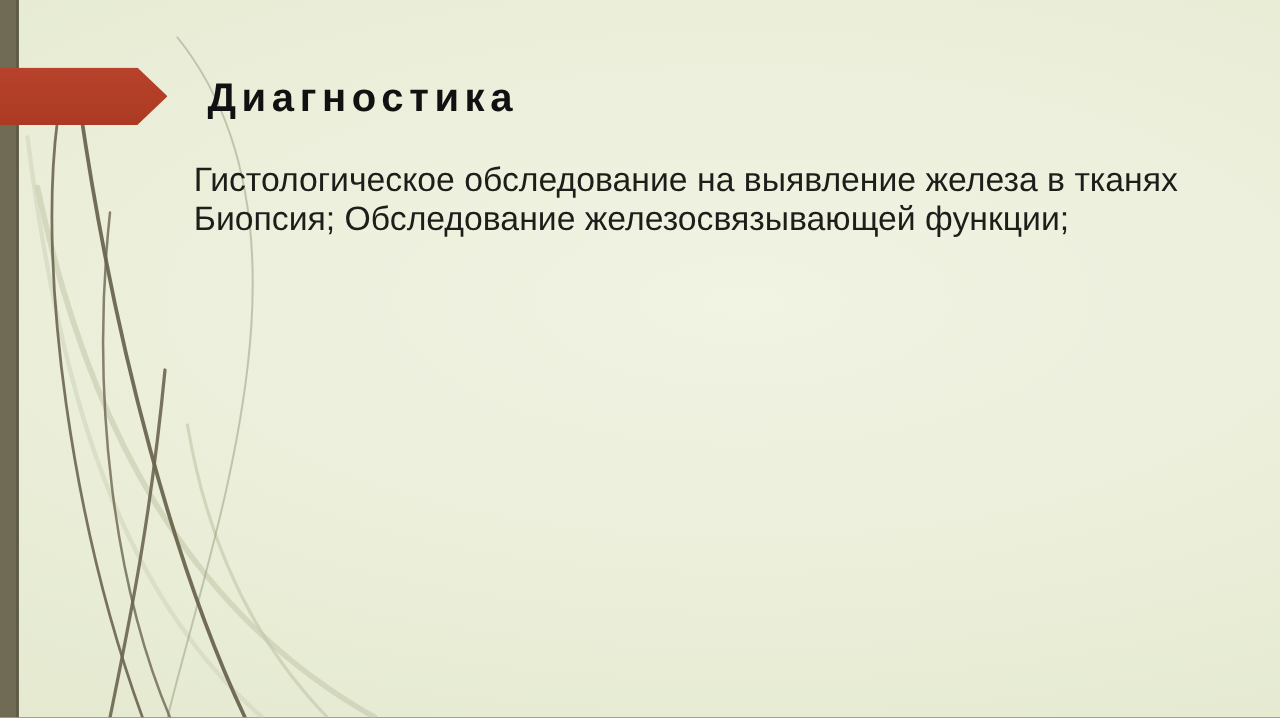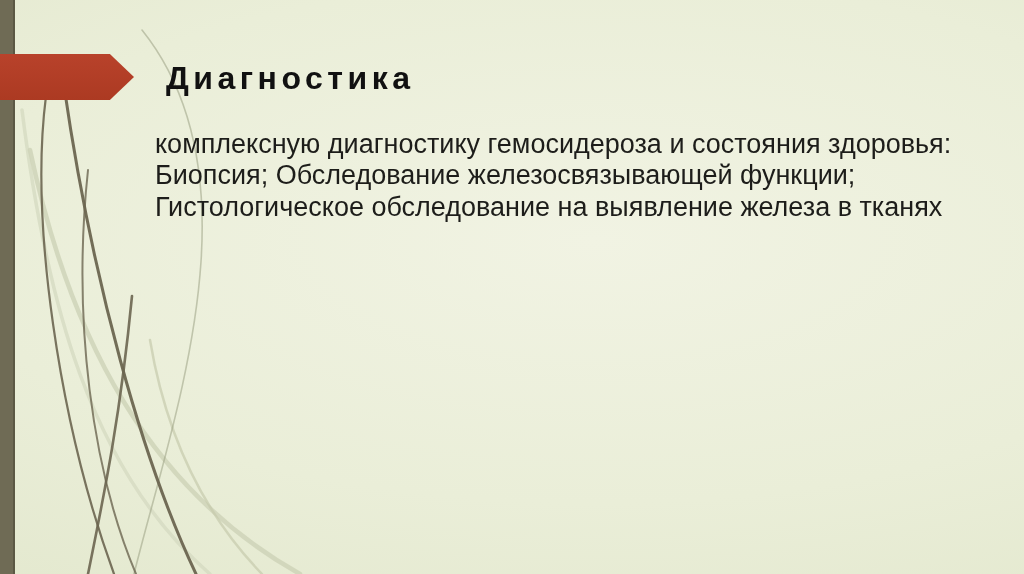--- a/index.html
+++ b/index.html
@@ -53,18 +53,17 @@
     </g>
   </svg>
 
   <div class="accent-bar"></div>
 
   <div class="arrow"></div>
 
   <h1 class="title">Диагностика</h1>
 
   <div class="body-text">
-    <div class="body-line">комплексную диагностику гемосидероза и состояния здоровья:</div>
+    <div class="body-line">Гистологическое обследование на выявление железа в тканях</div>
     <div class="body-line">Биопсия; Обследование железосвязывающей функции;</div>
-    <div class="body-line">Гистологическое обследование на выявление железа в тканях</div>
   </div>
 
 </div>
 
 </body></html>

